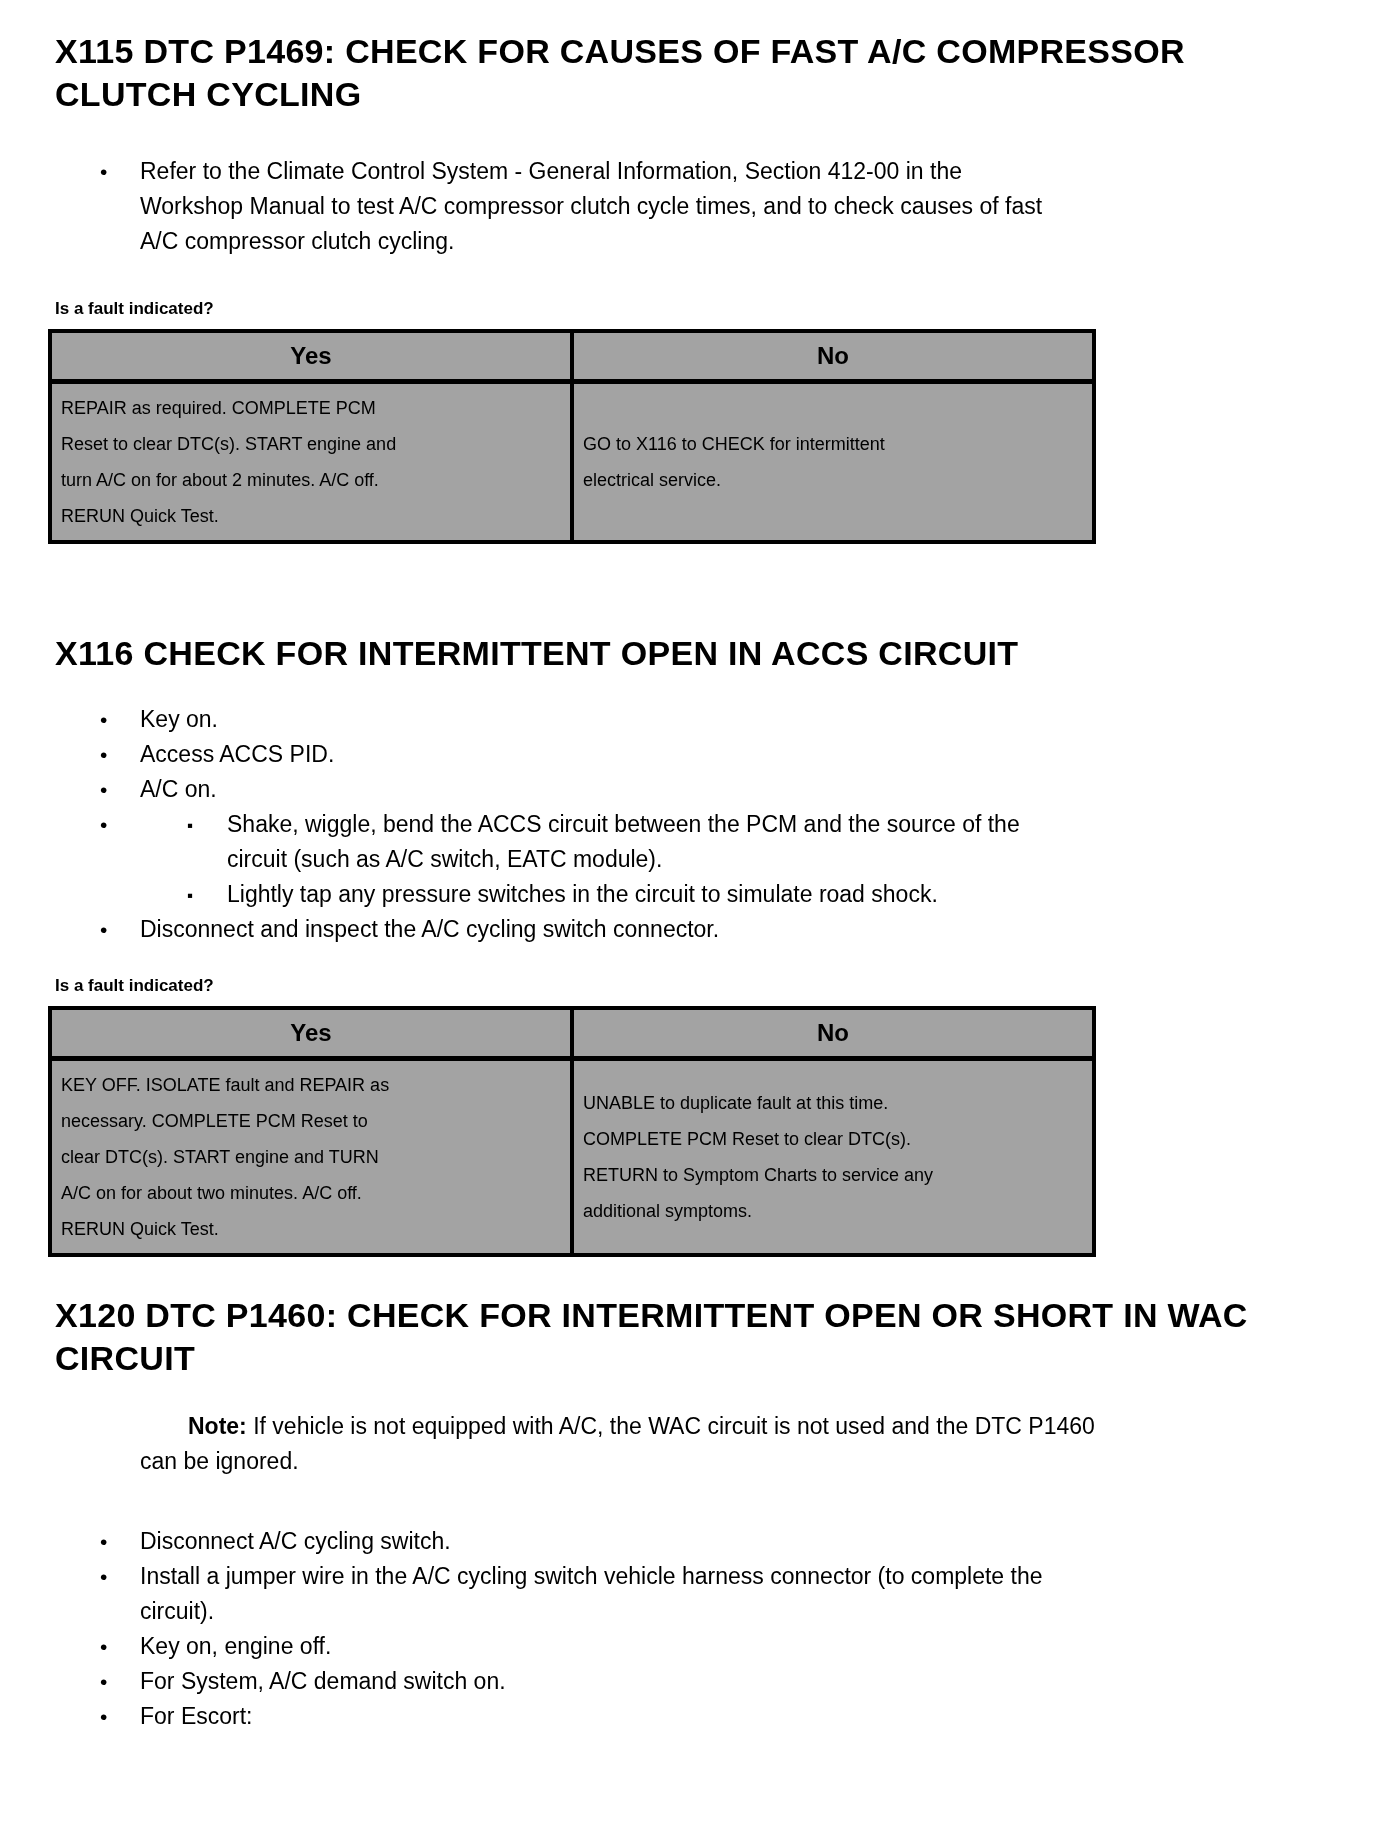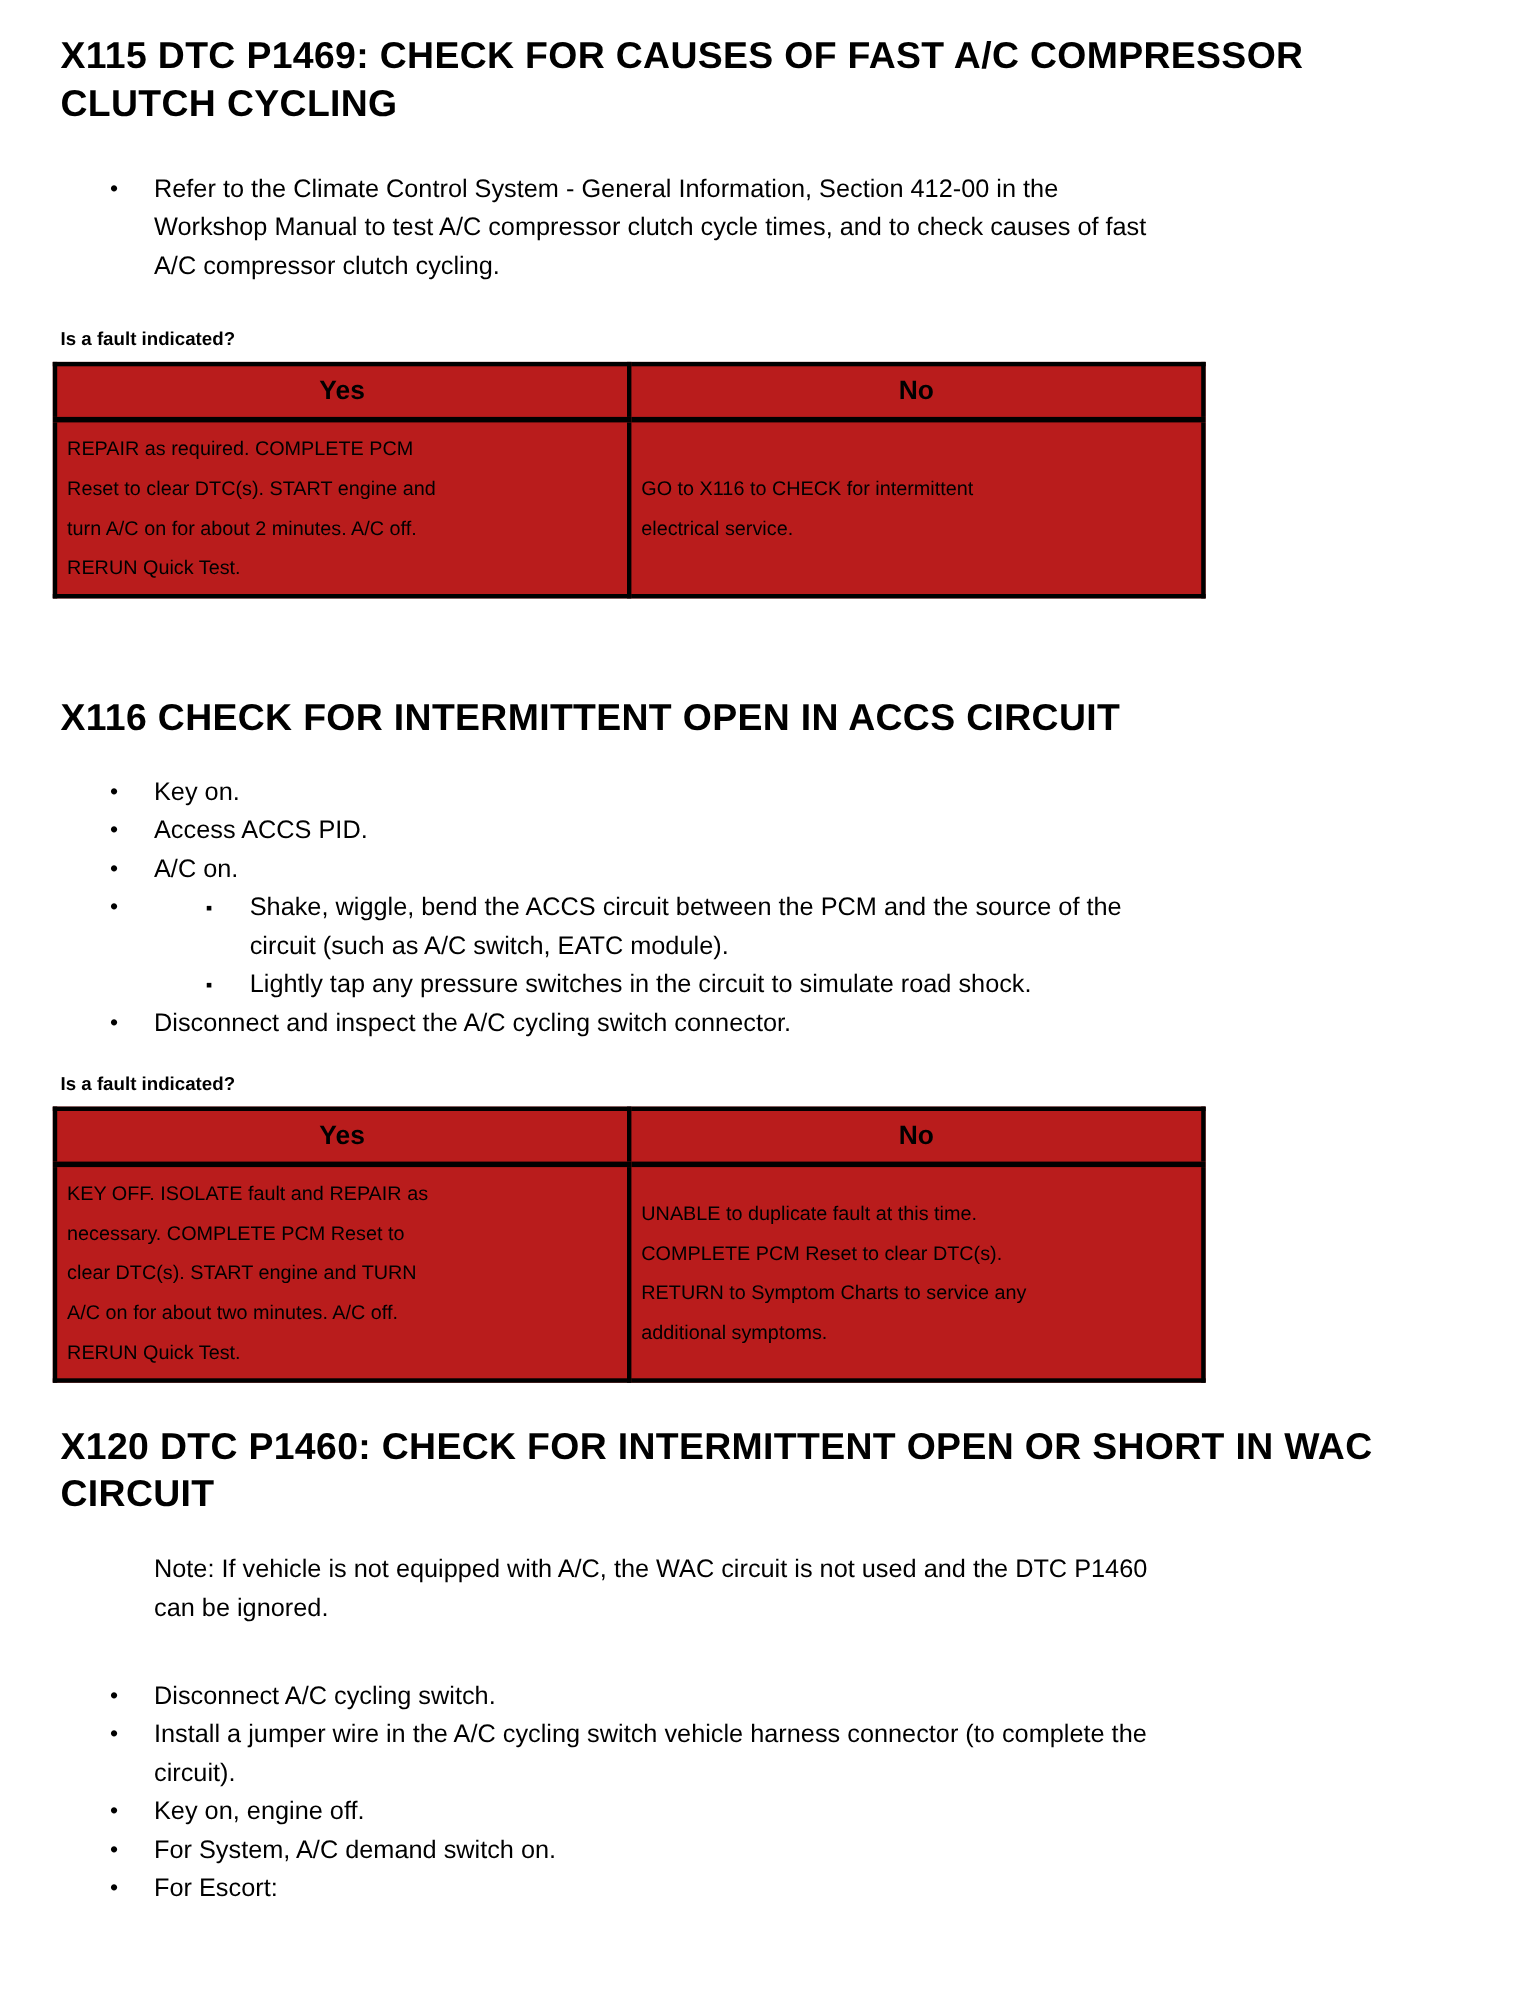--- a/index.html
+++ b/index.html
@@ -31,37 +31,37 @@
   .btxt { white-space:pre-line; }
 
   .fault-q {
     margin:36px 0 0 0; font-size:17px; font-weight:bold; line-height:28px;
   }
   .sec-x116 .fault-q { margin-top:25px; }
 
   table.decision {
     border-collapse:collapse; table-layout:fixed;
     width:1048px; margin:6px 0 0 -7px;
-    background:#b91c1c;
+    background:#a3a3a3;
   }
   table.decision, table.decision th, table.decision td { border:4px solid #000000; }
   table.decision th {
     height:44px; font-size:24px; font-weight:bold; text-align:center;
     border-bottom-width:5px; width:50%;
   }
   table.decision td {
     font-size:18px; line-height:36px; vertical-align:middle;
     padding:6px 8px 6px 9px; white-space:pre-line;
   }
 
   .note {
     margin:29px 0 0 85px; font-size:23px; line-height:35px;
     white-space:pre-line; max-width:1110px;
   }
-  .note b { font-weight:normal; }
+  .note b { font-weight:bold;margin-left:48px; }
 </style>
 </head>
 <body>
 
 <div class="page">
 
   <section class="sec-x115">
     <h1>X115 DTC P1469: CHECK FOR CAUSES OF FAST A/C COMPRESSOR
 CLUTCH CYCLING</h1>
 

